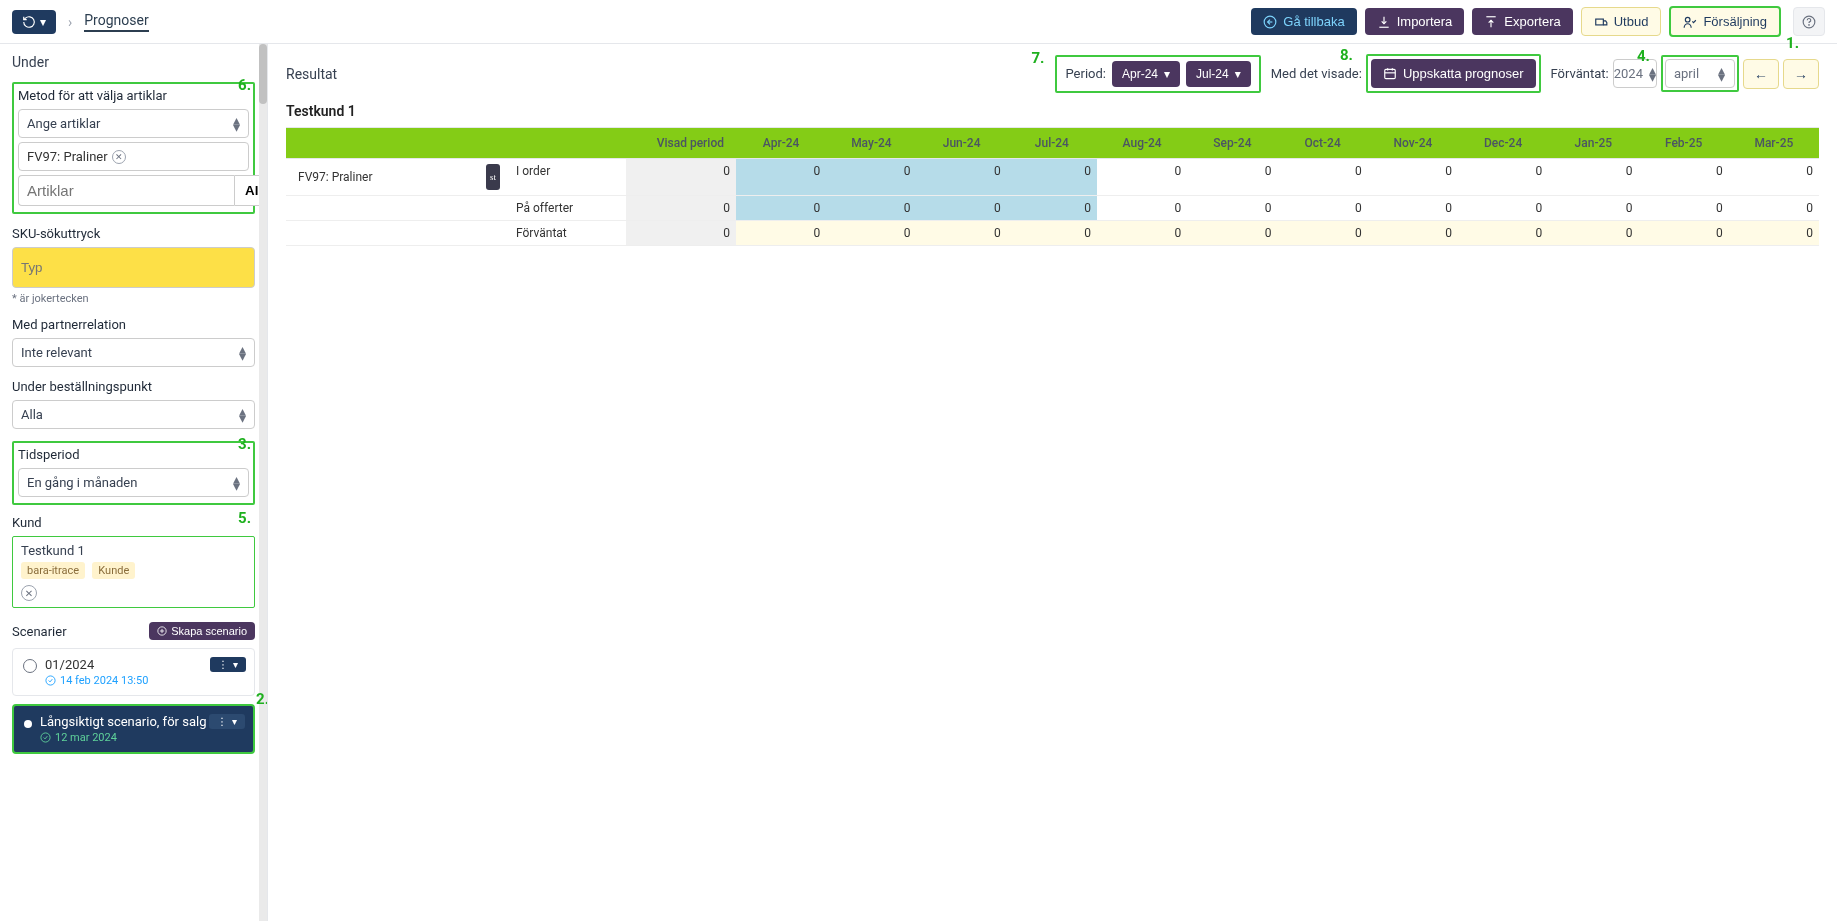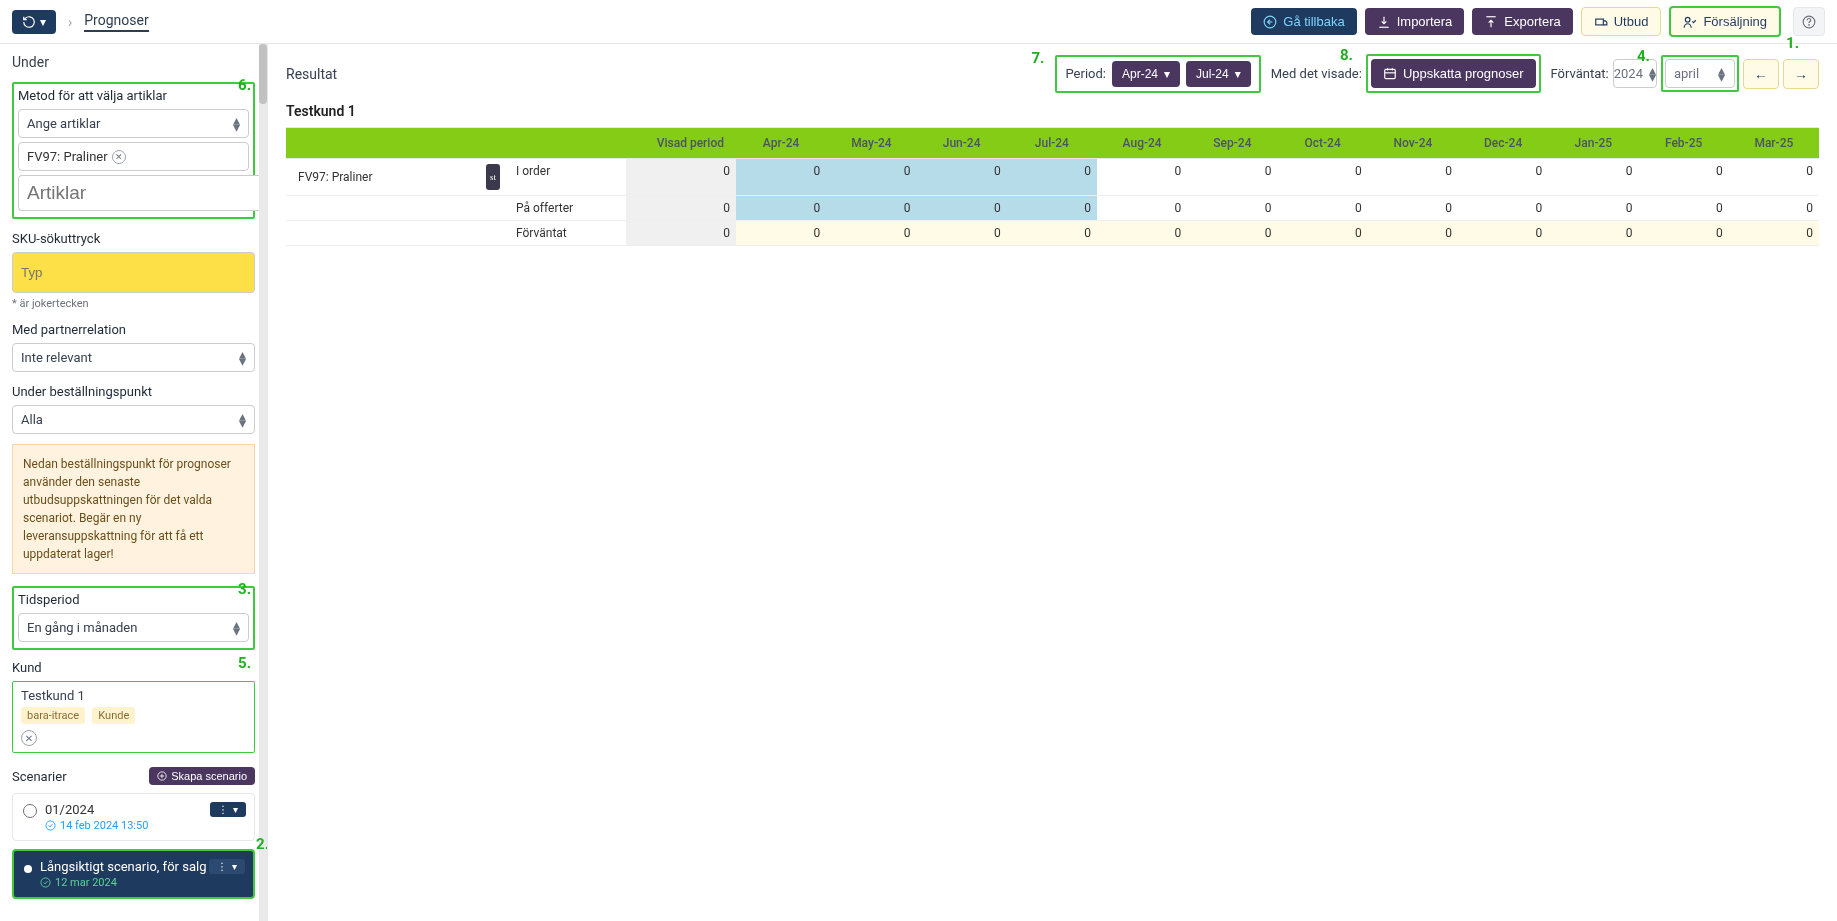--- a/index.html
+++ b/index.html
@@ -29,21 +29,21 @@
 
 .filter-title { font-size: 14px; color: #374151; margin-bottom: 12px; }
 .section-label { font-size: 13px; color: #1f2937; margin: 12px 0 6px; }
 .callout-num { position: absolute; color: #1eb01e; font-weight: bold; font-size: 15px; z-index: 5; }
 .green-box { border: 2px solid #3fc93f; border-radius: 2px; padding: 4px 4px 6px; position: relative; }
 .select-box { display: flex; align-items: center; justify-content: space-between; border: 1px solid #ccc; border-radius: 4px; padding: 6px 8px; background: #fff; color: #374151; cursor: pointer; }
 .select-caret { color: #6b7280; font-size: 14px; display: flex; flex-direction: column; line-height: 7px; }
 .tag-row { border: 1px solid #ccc; border-radius: 4px; padding: 6px 8px; background: #fff; margin-top: 4px; display: flex; align-items: center; gap: 4px; }
 .tag-x { width: 14px; height: 14px; border-radius: 50%; border: 1px solid #9ca3af; display: inline-flex; align-items: center; justify-content: center; font-size: 9px; color: #6b7280; cursor: pointer; }
 .input-row { display: flex; margin-top: 4px; }
-.input-row input { flex: 1; border: 1px solid #ccc; border-right: none; border-radius: 4px 0 0 4px; padding: 6px 8px; font-size: 19px; }
+.input-row input { flex: 1; border: 1px solid #ccc; border-right: none; border-radius: 4px 0 0 4px; padding: 6px 8px; font-size: 15px; }
 .input-row .alla-btn { border: 1px solid #ccc; border-radius: 0 4px 4px 0; padding: 6px 10px; background: #fff; font-weight: 600; cursor: pointer; }
 .sku-input { width: 100%; border: 1px solid #ccc; border-radius: 4px; padding: 12px 8px; background: #fde047; color: #6b7280; }
 .hint-text { font-size: 11px; color: #6b7280; margin-top: 4px; }
 .warning-box { background: #fff3e0; border: 1px solid #f4d9a8; padding: 10px; margin-top: 10px; font-size: 12px; color: #6b4f1a; line-height: 1.5; }
 .kund-box { border: 1px solid #3fc93f; border-radius: 2px; padding: 6px 8px; margin-top: 2px; }
 .kund-val { color: #374151; font-size: 13px; }
 .tag-chip { display: inline-block; background: #fff3cd; color: #8a6d3b; font-size: 11px; padding: 2px 6px; border-radius: 3px; margin-top: 4px; margin-right: 4px; }
 .remove-chip { display: inline-flex; width: 16px; height: 16px; border-radius: 50%; border: 1px solid #9ca3af; align-items: center; justify-content: center; font-size: 10px; color: #6b7280; cursor: pointer; margin-top: 6px; }
 .scen-head { display: flex; align-items: center; justify-content: space-between; margin-top: 14px; }
 .skapa-btn { background: #4b365f; color: #fff; font-size: 11px; padding: 3px 8px; border-radius: 4px; display: inline-flex; align-items: center; gap: 4px; cursor: pointer; border: none; }
@@ -199,21 +199,20 @@
         <span class="select-caret">▴<br>▾</span>
       </div>
 
       
       <div class="section-label">Under beställningspunkt</div>
       <div class="select-box">
         <span>Alla</span>
         <span class="select-caret">▴<br>▾</span>
       </div>
 
-      <div class="warning-box">Nedan beställningspunkt för prognoser använder den senaste utbudsuppskattningen för det valda scenariot. Begär en ny leveransuppskattning för att få ett uppdaterat lager!</div>
 
       
       <div style="position:relative; margin-top:12px;">
         <span class="callout-num" style="right:4px; top:-6px;">3.</span>
         <div class="green-box">
           <div class="section-label" style="margin-top:0;">Tidsperiod</div>
           <div class="select-box">
             <span>En gång i månaden</span>
             <span class="select-caret">▴<br>▾</span>
           </div>

